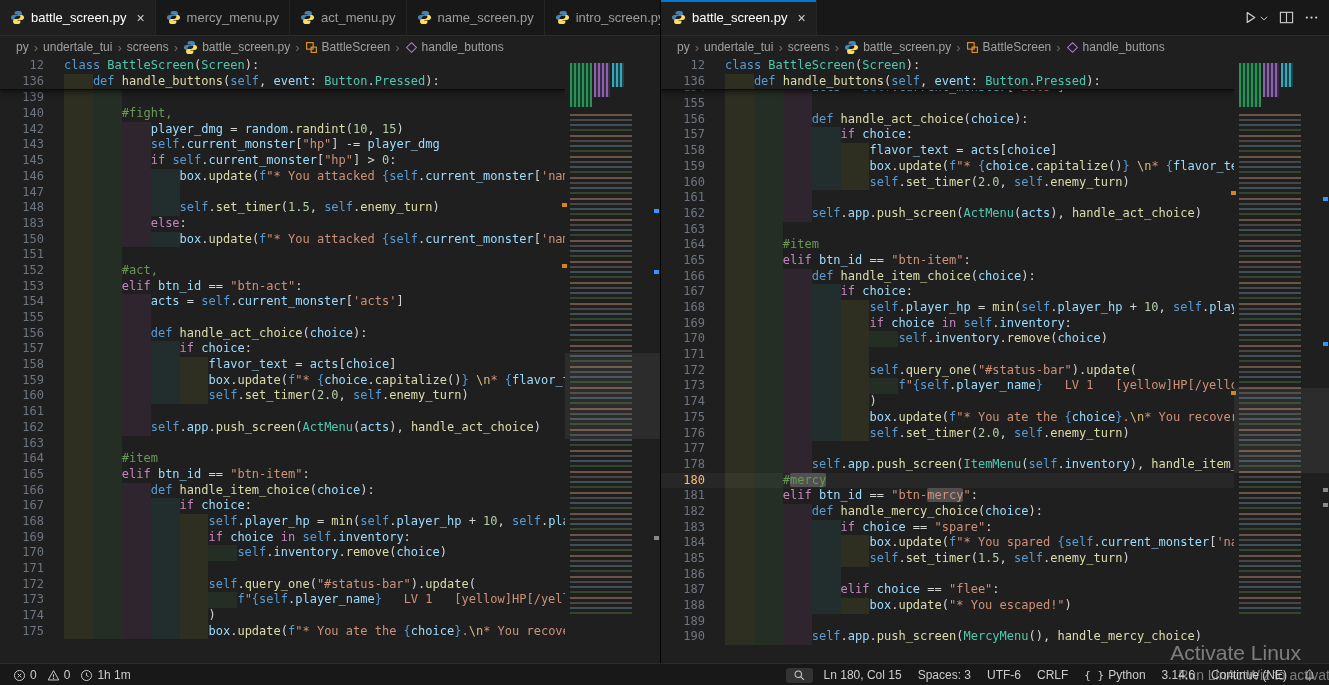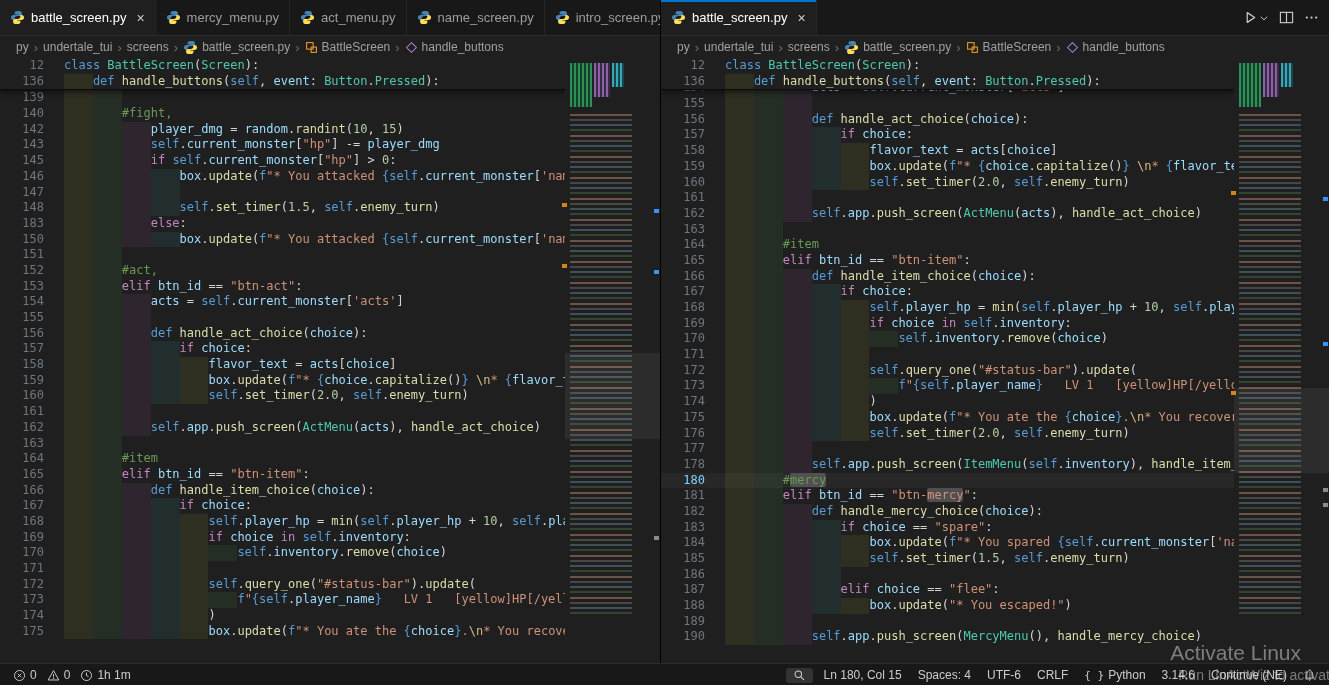--- a/index.html
+++ b/index.html
@@ -30,21 +30,21 @@
   
   .editor{position:relative;flex:1;overflow:hidden;background:#1f1f1f;}
   .codearea{position:absolute;left:0;top:0;bottom:0;right:95px;overflow:hidden;
             font-family:"DejaVu Sans Mono",monospace;font-size:12px;}
   .sticky{position:relative;z-index:5;background:#1f1f1f;border-bottom:1px solid #0c0c0c;
           box-shadow:0 3px 5px rgba(0,0,0,.45);}
   .codelines{position:relative;z-index:1;}
   .line{display:flex;height:15.7px;line-height:15.7px;white-space:pre;}
   .line.cur{background:rgba(255,255,255,.04);}
   .ln{width:44px;flex:none;text-align:right;padding-right:20px;color:#6e7681;}
-  .line.cur .ln{color:#7dd3fc;}
+  .line.cur .ln{color:#fdba74;}
   .content{position:relative;flex:1;overflow:hidden;}
   .band{position:absolute;top:0;bottom:0;width:4ch;}
   .b0{background:rgba(255,255,64,.07);} .b1{background:rgba(127,255,127,.07);}
   .b2{background:rgba(255,127,255,.07);} .b3{background:rgba(79,236,236,.07);}
   .tok{position:relative;}
   .k{color:#569cd6;} .c{color:#c586c0;} .t{color:#4ec9b0;} .f{color:#dcdcaa;}
   .v{color:#9cdcfe;} .s{color:#ce9178;} .n{color:#b5cea8;} .o{color:#d4d4d4;}
   .m{color:#6a9955;} .e{color:#d7ba7d;} .b{color:#569cd6;}
   .hl{background:rgba(99,99,99,.72);border-radius:2px;}
 
@@ -438,21 +438,21 @@
             <svg width="13" height="13" viewBox="0 0 16 16">
               <circle cx="6.5" cy="6.5" r="4" fill="none" stroke="#ccc" stroke-width="1.3"></circle>
               <path d="M9.6 9.6 L13.5 13.5" stroke="#ccc" stroke-width="1.3"></path>
             </svg>
           </span>
         </span>
         <span class="sbitem">
           <span>Ln 180, Col 15</span>
         </span>
         <span class="sbitem">
-          <span>Spaces: 4</span>
+          <span>Spaces: 3</span>
         </span>
         <span class="sbitem">
           <span>UTF-6</span>
         </span>
         <span class="sbitem">
           <span>CRLF</span>
         </span>
         <span class="sbitem">
           <span><span style="font-family:'DejaVu Sans Mono',monospace;font-size:11px;">{ }</span></span>
           <span>Python</span>

